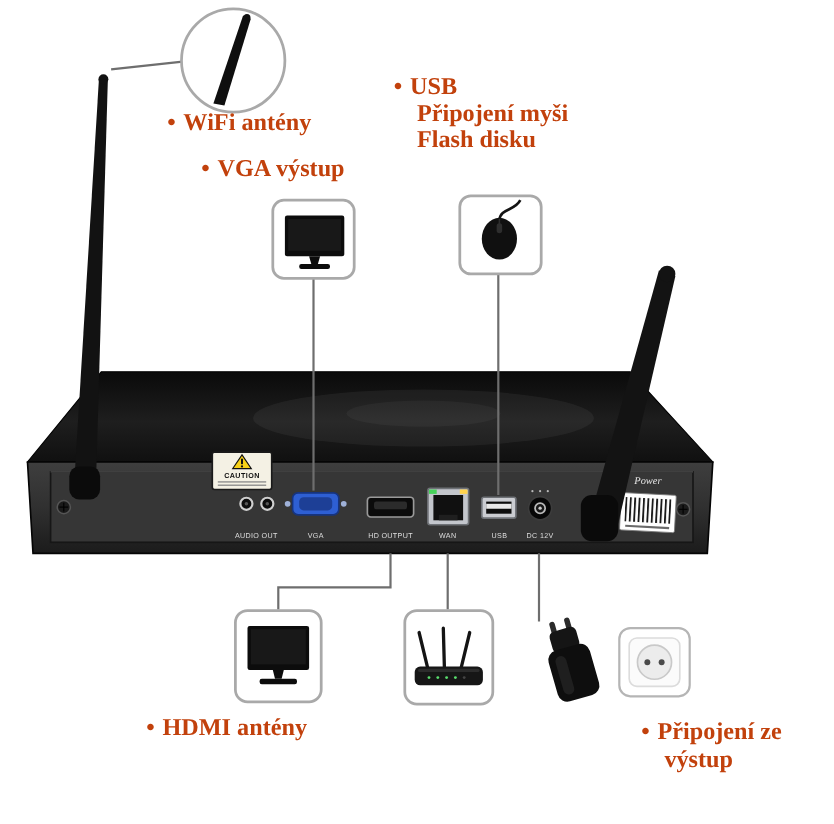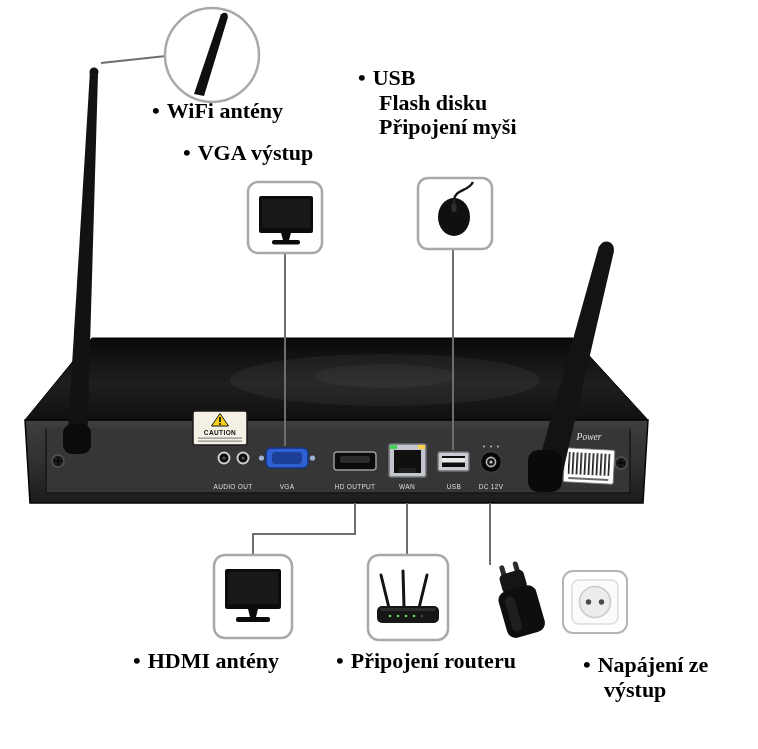--- a/index.html
+++ b/index.html
@@ -12,21 +12,21 @@
   .stage {
     position: absolute; left: 0; top: 0;
     width: 758px; height: 749px;
     background: #ffffff; overflow: hidden;
   }
   svg.gfx { position: absolute; left: 0; top: 0; }
   .lbl {
     position: absolute;
     font-weight: bold;
     font-size: 22px;
-    color: #000000;
+    color: #c2410c;
     white-space: nowrap;
     line-height: 1.12;
   }
   .lbl .bullet { margin-right: 7px; }
   .lbl .indent { margin-left: 21px; }
   text.port-label {
     font-family: "Liberation Sans", sans-serif;
     font-size: 6.5px; fill: #dedede;
     text-anchor: middle; letter-spacing: 0.3px;
   }
@@ -249,32 +249,29 @@
   </div>
 
   <div class="lbl" style="left:183px; top:141px;">
     <span class="bullet">•</span><span>VGA výstup</span>
   </div>
 
   <div class="lbl" style="left:358px; top:66px;">
     <div>
       <span class="bullet">•</span><span>USB</span>
     </div>
+    <div class="indent">Připojení myši</div>
     <div class="indent">Flash disku</div>
-    <div class="indent">Připojení myši</div>
   </div>
 
   <div class="lbl" style="left:133px; top:649px;">
     <span class="bullet">•</span><span>HDMI antény</span>
   </div>
 
-  <div class="lbl" style="left:336px; top:649px;">
-    <span class="bullet">•</span><span>Připojení routeru</span>
-  </div>
 
   <div class="lbl" style="left:583px; top:653px;">
     <div>
-      <span class="bullet">•</span><span>Napájení ze</span>
+      <span class="bullet">•</span><span>Připojení ze</span>
     </div>
     <div class="indent">výstup</div>
   </div>
 
 </div>
 
 </body></html>

